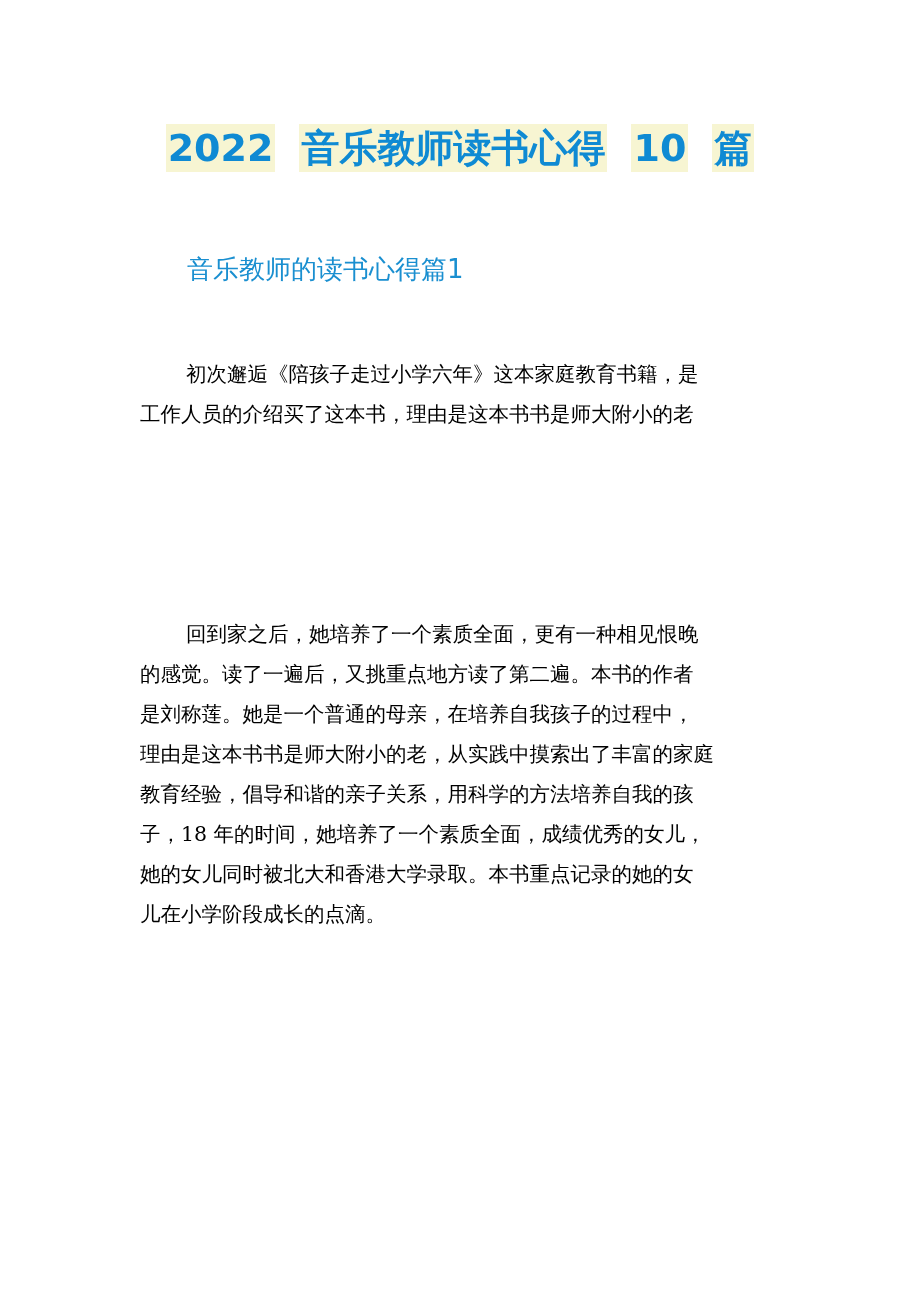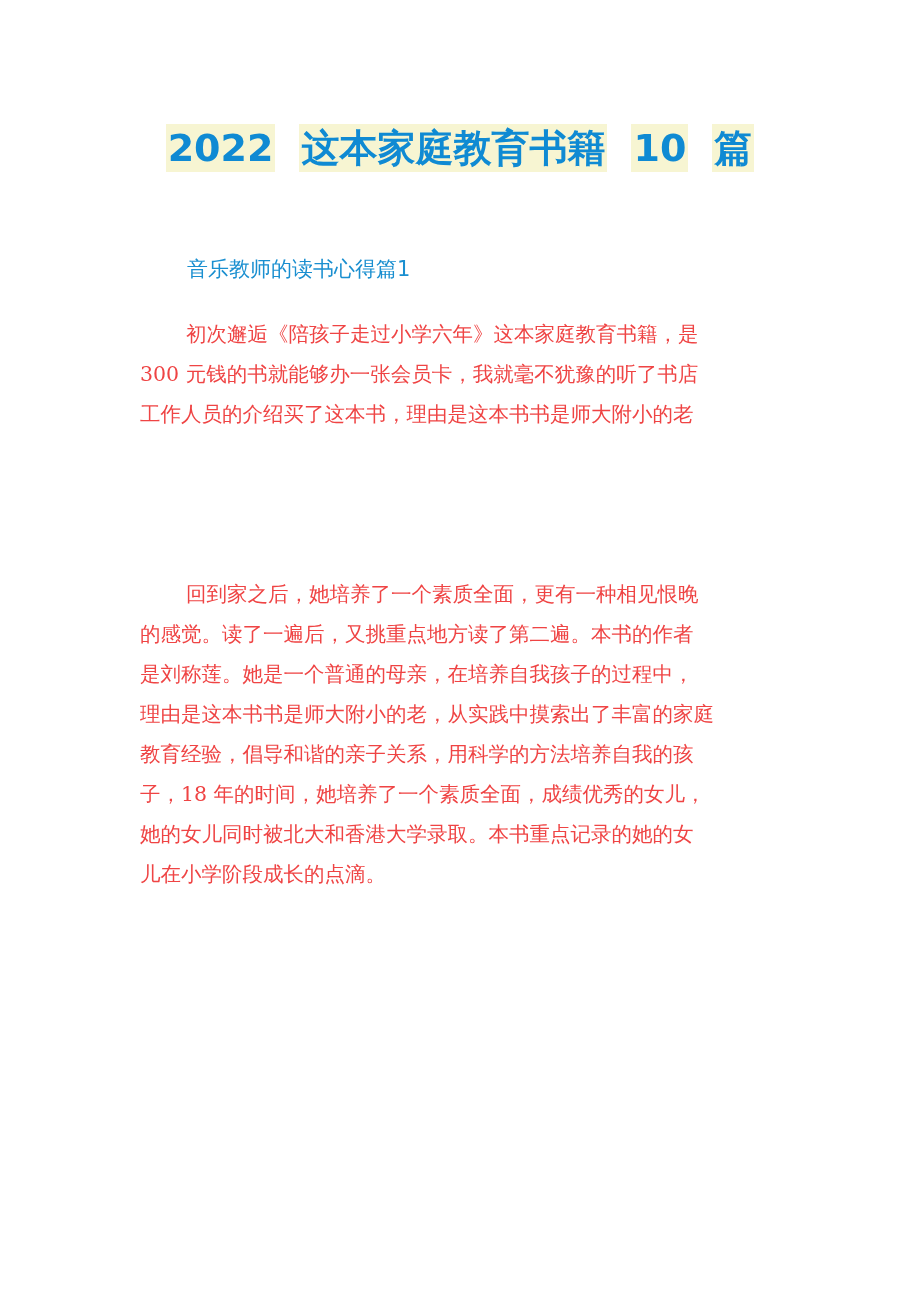--- a/index.html
+++ b/index.html
@@ -18,54 +18,54 @@
     line-height: 48px;
     height: 48px;
     padding: 0 2px;
     letter-spacing: 0px;
     white-space: nowrap;
   }
   .section-heading {
     position: absolute; left: 187px; top: 254px;
     color: #1a8fd0;
     font-family: "DejaVu Sans", "Liberation Sans", sans-serif;
-    font-size: 21px;
+    font-size: 26px;
     line-height: 30px;
     white-space: nowrap;
   }
   .body-text {
     position: absolute; left: 140px; width: 640px;
     font-family: "DejaVu Serif", "Liberation Serif", serif;
-    color: #ef4444;
+    color: #000000;
     font-size: 20.5px;
     line-height: 40px;
+    margin-top: 40px;
   }
   .line { display: block; white-space: nowrap; text-indent: 0; }
   .line.first { padding-left: 46px; }
   #p1 { top: 314px; }
   #p2 { top: 574px; }
   #p3 { top: 994px; }
 </style>
 </head>
 <body>
 
 <div class="page">
 
   <div class="title-row">
     <span class="title-seg">2022</span>
-    <span class="title-seg">这本家庭教育书籍</span>
+    <span class="title-seg">音乐教师读书心得</span>
     <span class="title-seg">10</span>
     <span class="title-seg">篇</span>
   </div>
 
   <div class="section-heading">音乐教师的读书心得篇1</div>
 
   <div class="body-text" id="p1">
     <span class="line first">初次邂逅《陪孩子走过小学六年》这本家庭教育书籍，是</span>
-    <span class="line">300 元钱的书就能够办一张会员卡，我就毫不犹豫的听了书店</span>
     <span class="line">工作人员的介绍买了这本书，理由是这本书书是师大附小的老</span>
   </div>
 
   <div class="body-text" id="p2">
     <span class="line first">回到家之后，她培养了一个素质全面，更有一种相见恨晚</span>
     <span class="line">的感觉。读了一遍后，又挑重点地方读了第二遍。本书的作者</span>
     <span class="line">是刘称莲。她是一个普通的母亲，在培养自我孩子的过程中，</span>
     <span class="line">理由是这本书书是师大附小的老，从实践中摸索出了丰富的家庭</span>
     <span class="line">教育经验，倡导和谐的亲子关系，用科学的方法培养自我的孩</span>
     <span class="line">子，18 年的时间，她培养了一个素质全面，成绩优秀的女儿，</span>

